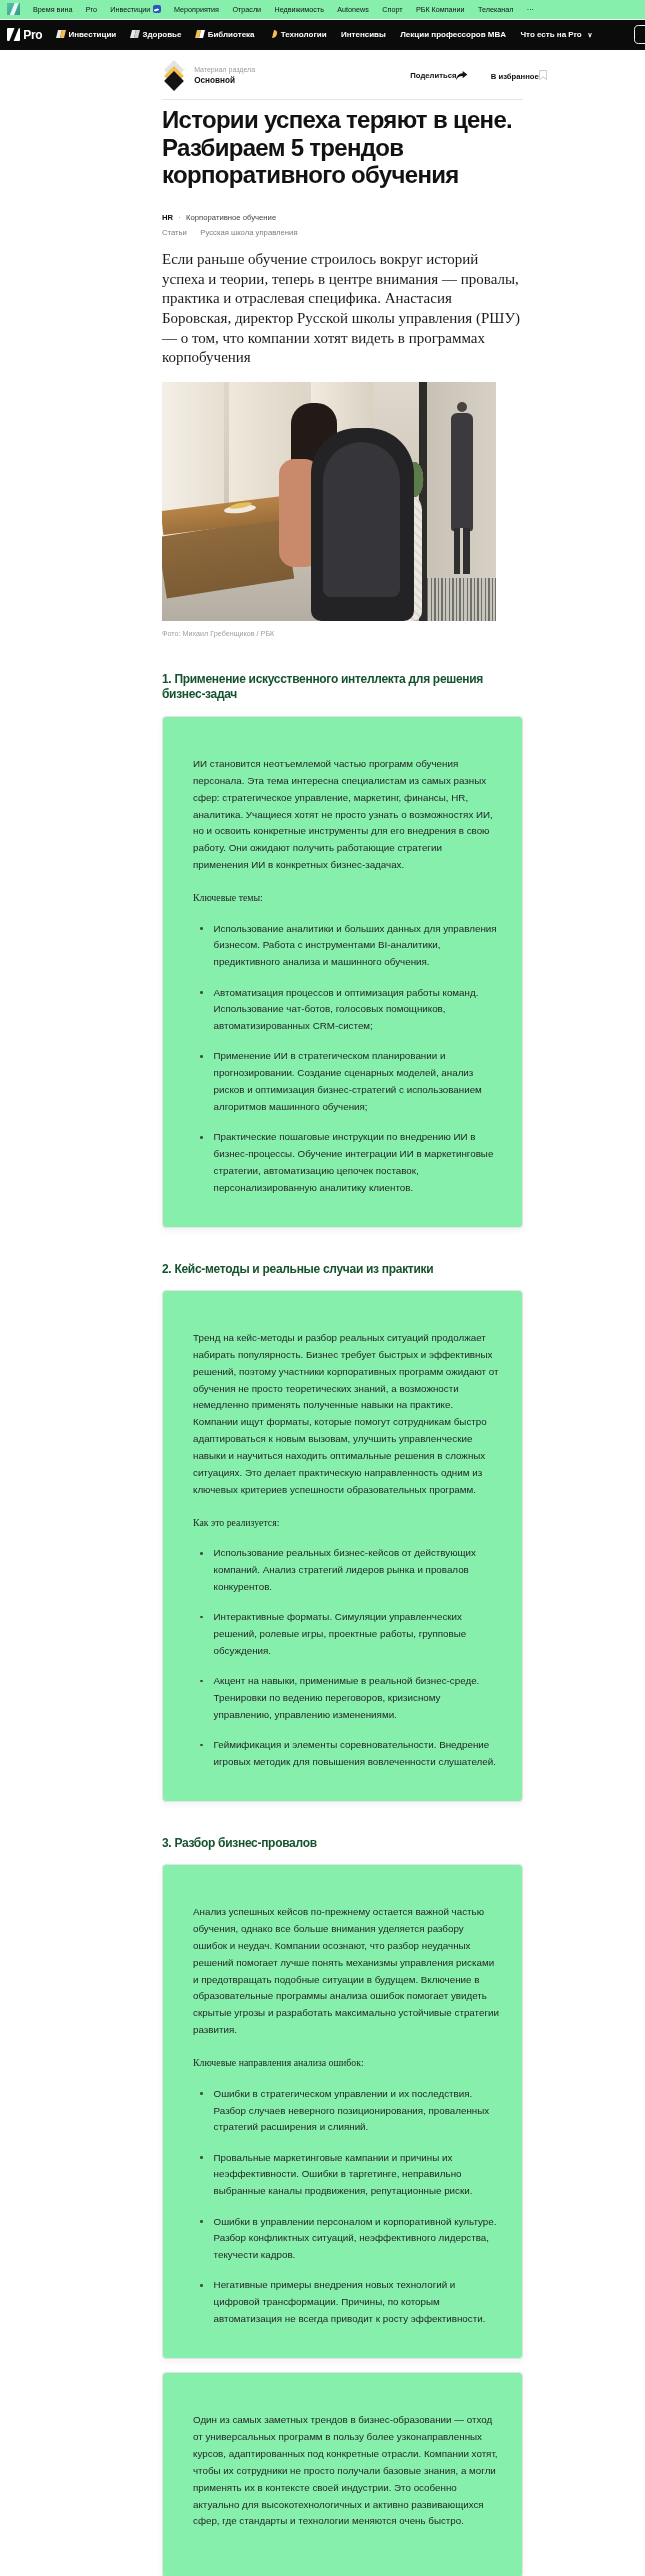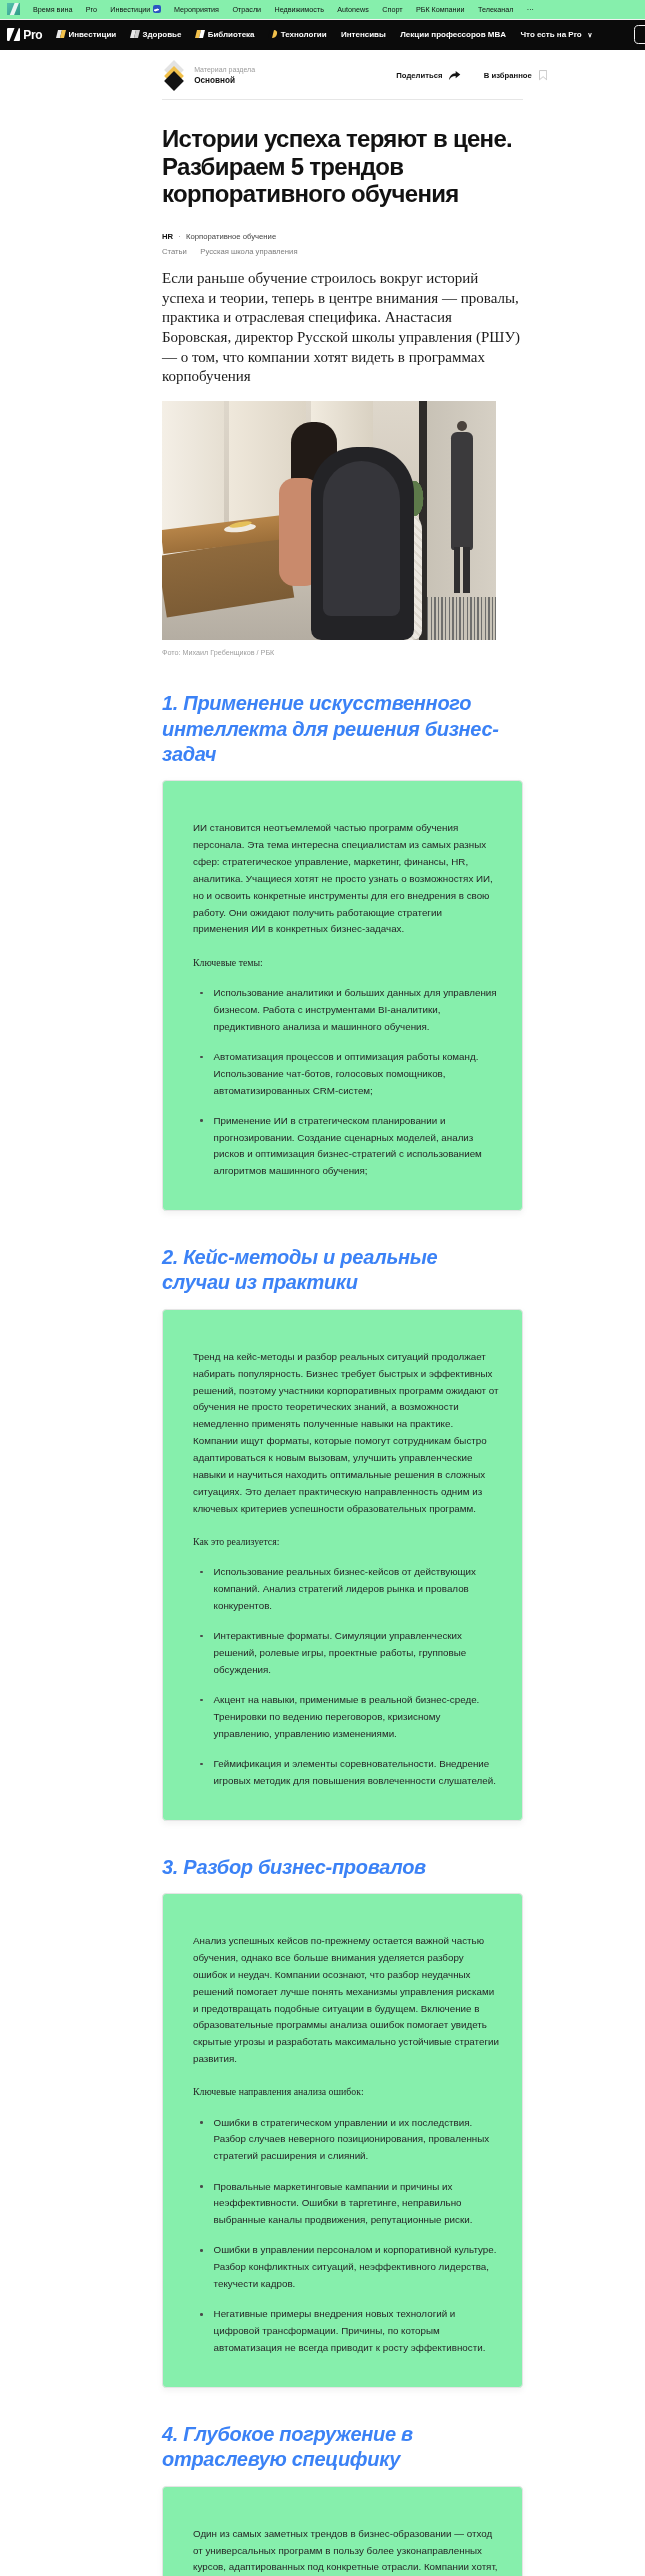--- a/index.html
+++ b/index.html
@@ -73,25 +73,25 @@
   }
   .meta-left { display:flex; align-items:center; gap:8.2px; }
   .diamond-stack { width:24px; height:25px; position:relative; }
   .diamond-stack b { position:absolute; left:4.6px; width:14px; height:14px; transform:rotate(45deg); display:block; }
   .diamond-stack .d1 { top:0;  background:#e3e3e3; }
   .diamond-stack .d2 { top:5.7px; background:#f2c14b; }
   .diamond-stack .d3 { top:11.3px; background:#141414; }
   .meta-label { color:#9b9b9b; font-size:7px; margin-bottom:2.1px; }
   .meta-value { color:#111; font-size:8.2px; font-weight:bold; }
   .meta-right { display:flex; align-items:center; gap:23px; }
-  .action { display:flex; align-items:center; gap:7px; font-size:7.7px; font-weight:bold; color:#111; cursor:pointer; }
+  .action { display:flex; align-items:flex-end; gap:0; font-size:7.7px; font-weight:bold; color:#111; cursor:pointer; }
   .action svg { display:block; }
   .divider { border:none; border-top:0.5px solid #e6e6e6; margin: 11.3px 0 0 162px; width:361px; }
   h1 {
-    margin: 25px 0 0; max-width: 358px;
+    margin: 6px 0 0; max-width: 358px;
     font-size: 24px; line-height: 1.14; letter-spacing: -0.7px; color:#121212; font-weight:bold;
   }
   .tags { margin-top: 25px; display:flex; align-items:center; gap:5.2px; font-size:7.7px; }
   .tags a { text-decoration:none; color:#444; }
   .tags a.hr { color:#111; font-weight:bold; }
   .tags .dot { color:#9a9a9a; }
   .tags2 { margin-top: 5.2px; display:flex; gap:13.4px; font-size:7.7px; }
   .tags2 a { text-decoration:none; color:#7d7d7d; }
   .lead {
     font-family:"Liberation Serif", serif; font-size:15px; line-height:1.31;
@@ -120,21 +120,21 @@
   .chair { left:149px; top:46px; width:103px; height:193px; background:#232326; border-radius:46px 46px 10.3px 10.3px; }
   .chair::after { content:""; position:absolute; left:12.4px; top:13.4px; width:77px; height:155px; border-radius:41px 41px 8.2px 8.2px; background:#35353a; }
   .hair { left:129px; top:20.6px; width:46px; height:113px; background:#211a16; border-radius:20.6px; }
   .blouse { left:117px; top:77px; width:41px; height:108px; background:#c98a6c; border-radius:15.5px; }
   .pouf { left:211px; top:108px; width:49px; height:131px; border-radius:20.6px 20.6px 9.3px 9.3px;
           background:repeating-linear-gradient(45deg,#ece8e1 0 4.1px,#ddd8cf 4.1px 6.2px); }
   .plant { left:242px; top:77px; width:20.6px; height:41px; background:radial-gradient(ellipse at center,#5d7a4a 0 60%, transparent 61%); }
   .caption { margin-top: 8.2px; color:#9e9e9e; font-size:7.2px; }
   
   h2 {
-    margin: 34px 0 0; font-size: 20px; line-height:1.26; letter-spacing:-0.3px; color:#3b82f6; font-weight:bold; max-width:340px;font-style:italic;
+    margin: 34px 0 0; font-size: 12px; line-height:1.26; letter-spacing:-0.3px; color:#14532d; font-weight:bold; max-width:340px;
   }
   .card {
     margin-top: 13.4px; background:#86efac; border:0.5px solid #e4e4e4; border-radius:4.1px;
     box-shadow: 0 2.1px 6.2px rgba(0,0,0,0.05);
     padding: 39px 23px 30px 30px;
   }
   .card p { font-size:9.8px; line-height:1.72; color:#262626; margin-bottom:16.5px; max-width:309px; }
   .card p.list-title { margin-bottom: 3.1px; font-family: Liberation Serif, serif; }
   .card ul { list-style:none; padding-left: 7.2px; }
   .card li {
@@ -276,20 +276,21 @@
 
   <section>
     <h2>1. Применение искусственного интеллекта для решения бизнес-задач</h2>
     <div class="card">
       <p>ИИ становится неотъемлемой частью программ обучения персонала. Эта тема интересна специалистам из самых разных сфер: стратегическое управление, маркетинг, финансы, HR, аналитика. Учащиеся хотят не просто узнать о возможностях ИИ, но и освоить конкретные инструменты для его внедрения в свою работу. Они ожидают получить работающие стратегии применения ИИ в конкретных бизнес-задачах.</p>
       <p class="list-title">Ключевые темы:</p>
       <ul>
         <li>Использование аналитики и больших данных для управления бизнесом. Работа с инструментами BI-аналитики, предиктивного анализа и машинного обучения.</li>
         <li>Автоматизация процессов и оптимизация работы команд. Использование чат-ботов, голосовых помощников, автоматизированных CRM-систем;</li>
         <li>Применение ИИ в стратегическом планировании и прогнозировании. Создание сценарных моделей, анализ рисков и оптимизация бизнес-стратегий с использованием алгоритмов машинного обучения;</li>
+        <li>Практические пошаговые инструкции по внедрению ИИ в бизнес-процессы. Обучение интеграции ИИ в маркетинговые стратегии, автоматизацию цепочек поставок, персонализированную аналитику клиентов.</li>
       </ul>
     </div>
   </section>
 
   <section>
     <h2>2. Кейс-методы и реальные случаи из практики</h2>
     <div class="card">
       <p>Тренд на кейс-методы и разбор реальных ситуаций продолжает набирать популярность. Бизнес требует быстрых и эффективных решений, поэтому участники корпоративных программ ожидают от обучения не просто теоретических знаний, а возможности немедленно применять полученные навыки на практике. Компании ищут форматы, которые помогут сотрудникам быстро адаптироваться к новым вызовам, улучшить управленческие навыки и научиться находить оптимальные решения в сложных ситуациях. Это делает практическую направленность одним из ключевых критериев успешности образовательных программ.</p>
       <p class="list-title">Как это реализуется:</p>
       <ul>
@@ -309,21 +310,20 @@
       <ul>
         <li>Ошибки в стратегическом управлении и их последствия. Разбор случаев неверного позиционирования, проваленных стратегий расширения и слияний.</li>
         <li>Провальные маркетинговые кампании и причины их неэффективности. Ошибки в таргетинге, неправильно выбранные каналы продвижения, репутационные риски.</li>
         <li>Ошибки в управлении персоналом и корпоративной культуре. Разбор конфликтных ситуаций, неэффективного лидерства, текучести кадров.</li>
         <li>Негативные примеры внедрения новых технологий и цифровой трансформации. Причины, по которым автоматизация не всегда приводит к росту эффективности.</li>
       </ul>
     </div>
   </section>
 
   <section>
-    <h2>4. Глубокое погружение в отраслевую специфику</h2>
     <div class="card">
       <p>Один из самых заметных трендов в бизнес-образовании — отход от универсальных программ в пользу более узконаправленных курсов, адаптированных под конкретные отрасли. Компании хотят, чтобы их сотрудники не просто получали базовые знания, а могли применять их в контексте своей индустрии. Это особенно актуально для высокотехнологичных и активно развивающихся сфер, где стандарты и технологии меняются очень быстро.</p>
 
     </div>
   </section>
 
 </main>
 
 
 </body></html>

